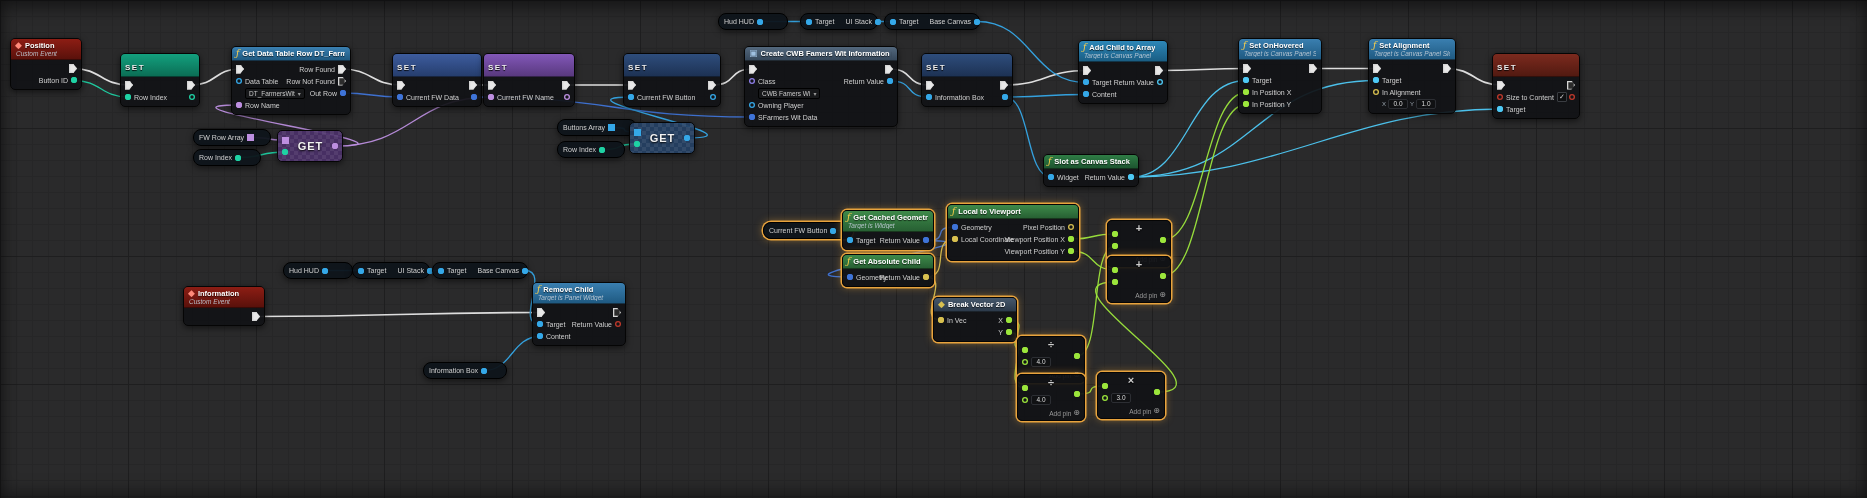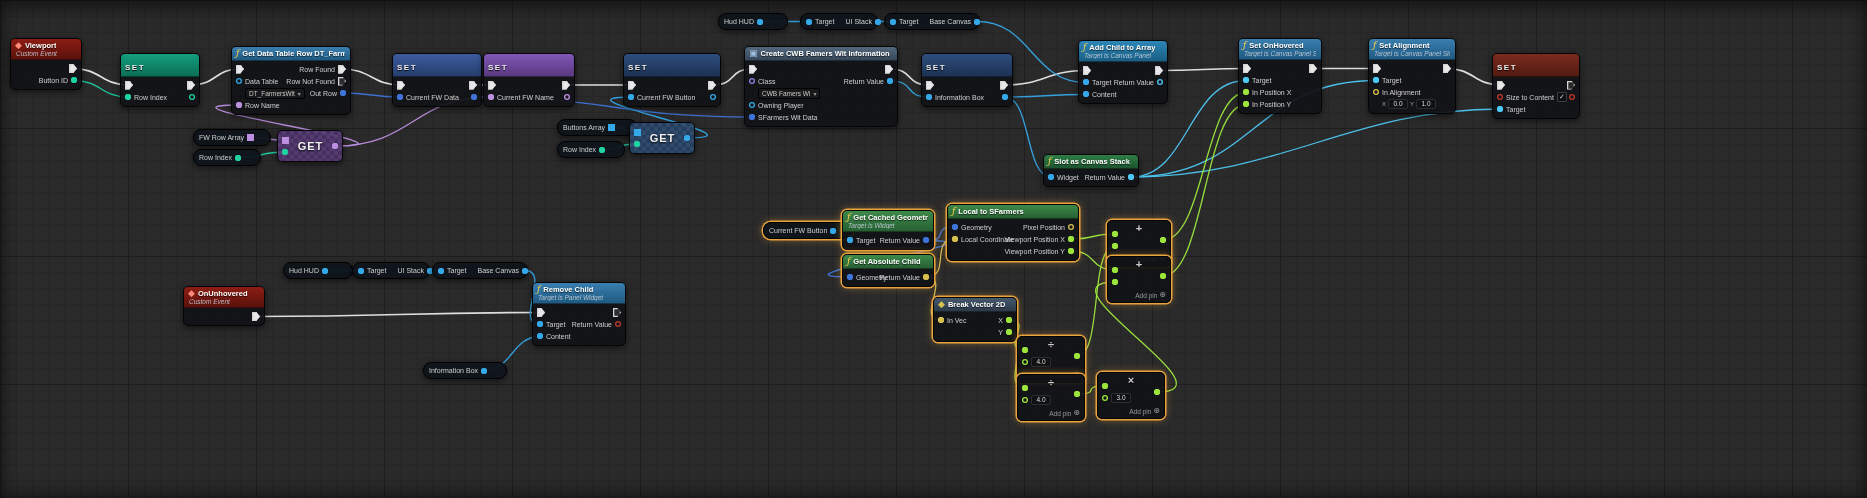--- a/index.html
+++ b/index.html
@@ -116,21 +116,21 @@
       <path d="M 1163.0 276.0 C 1204.5 276.0, 1204.5 104.5, 1246.0 104.5" stroke="#9ce63c" stroke-width="1.3" fill="none" opacity="0.95"></path>
       <path d="M 325.0 270.5 C 351.0 270.5, 335.0 270.5, 361.0 270.5" stroke="#35a8e8" stroke-width="1.3" fill="none" opacity="0.95"></path>
       <path d="M 429.9 270.5 C 455.9 270.5, 415.0 270.5, 441.0 270.5" stroke="#35a8e8" stroke-width="1.3" fill="none" opacity="0.95"></path>
       <path d="M 525.1 270.5 C 551.1 270.5, 514.0 324.5, 540.0 324.5" stroke="#35a8e8" stroke-width="1.3" fill="none" opacity="0.95"></path>
       <path d="M 484.0 370.5 C 512.0 370.5, 512.0 336.5, 540.0 336.5" stroke="#35a8e8" stroke-width="1.3" fill="none" opacity="0.95"></path>
     </svg>
     <div class="node kind-event" style="left: 10px; top: 38px; width: 70px;">
       <div class="hdr" style="background: linear-gradient(rgb(141, 29, 20), rgb(90, 17, 11));">
         <div class="hline">
           <span class="icon" style="color: rgb(255, 138, 122);">◆</span>
-          <span class="title">Viewport</span>
+          <span class="title">Position</span>
         </div>
         <div class="subtitle">Custom Event</div>
       </div>
       <div class="body">
         <div class="col"></div>
         <div class="col right">
           <div class="pinrow right">
             <span class="pinexec connected"></span>
           </div>
           <div class="pinrow right">
@@ -601,21 +601,21 @@
             <span class="pindot connected" style="color: rgb(216, 192, 80);"></span>
             <span class="plabel">Return Value</span>
           </div>
         </div>
       </div>
     </div>
     <div class="node kind-pure selected" style="left: 947px; top: 204px; width: 130px;">
       <div class="hdr" style="background: linear-gradient(rgb(62, 138, 74), rgb(39, 96, 51));">
         <div class="hline">
           <span class="icon">ƒ</span>
-          <span class="title">Local to SFarmers</span>
+          <span class="title">Local to Viewport</span>
         </div>
       </div>
       <div class="body">
         <div class="col">
           <div class="pinrow">
             <span class="pindot connected" style="color: rgb(63, 116, 216);"></span>
             <span class="plabel">Geometry</span>
           </div>
           <div class="pinrow">
             <span class="pindot connected" style="color: rgb(216, 192, 80);"></span>
@@ -774,21 +774,21 @@
       </div>
       <div class="addpin">
         <span>Add pin</span>
         <span class="plus">⊕</span>
       </div>
     </div>
     <div class="node kind-event" style="left: 183px; top: 286px; width: 80px;">
       <div class="hdr" style="background: linear-gradient(rgb(141, 29, 20), rgb(90, 17, 11));">
         <div class="hline">
           <span class="icon" style="color: rgb(255, 138, 122);">◆</span>
-          <span class="title">OnUnhovered</span>
+          <span class="title">Information</span>
         </div>
         <div class="subtitle">Custom Event</div>
       </div>
       <div class="body">
         <div class="col"></div>
         <div class="col right">
           <div class="pinrow right">
             <span class="pinexec connected"></span>
           </div>
         </div>

